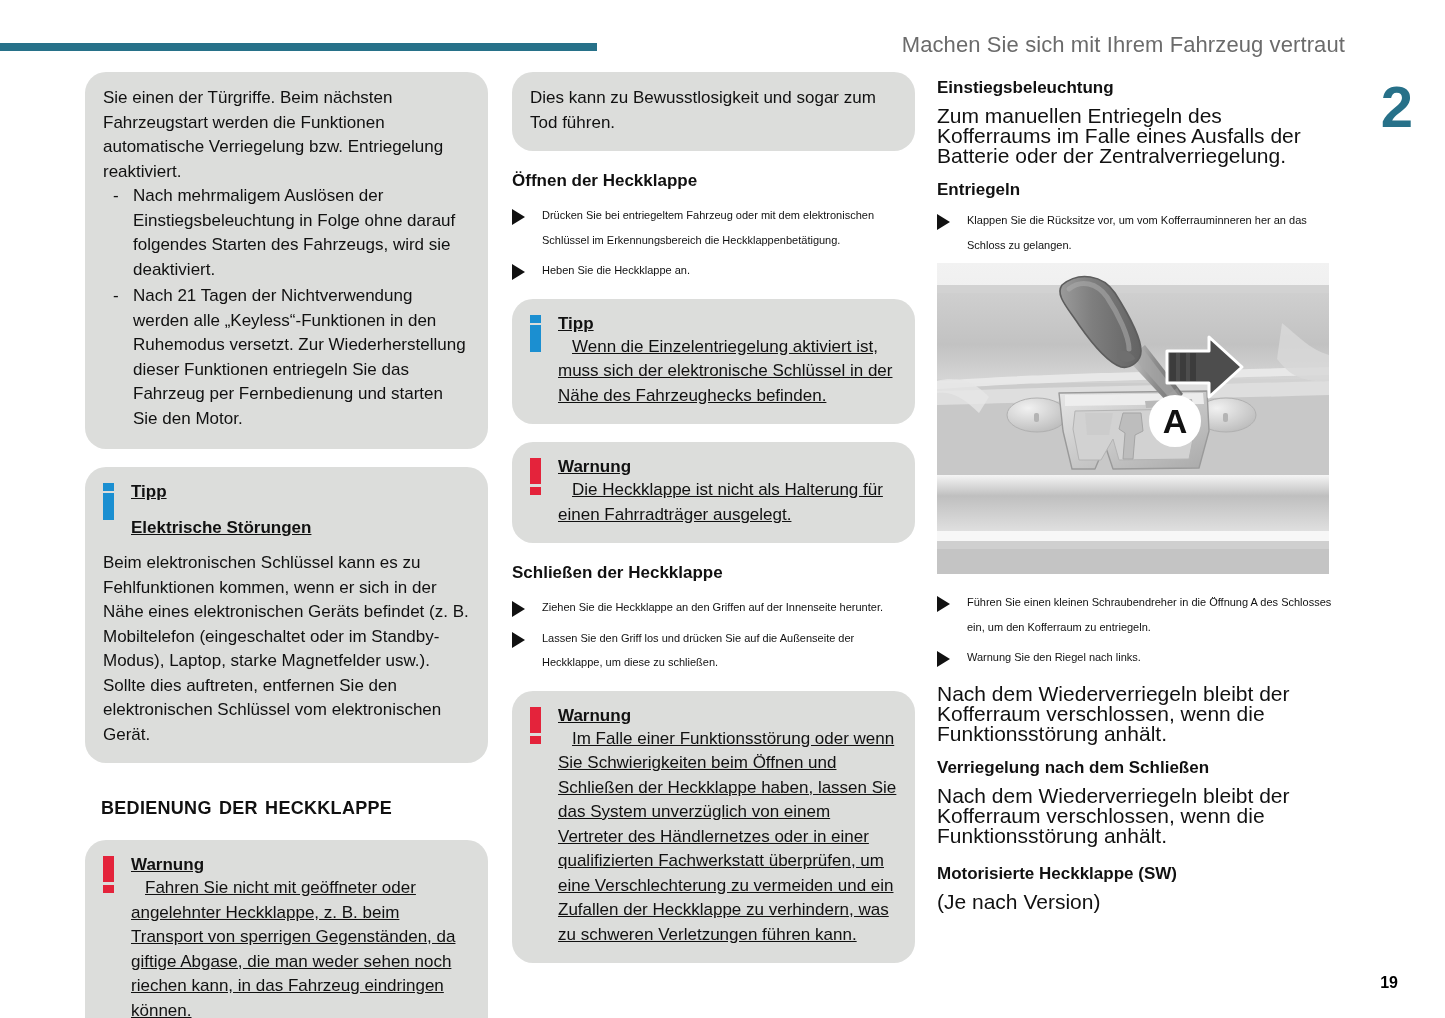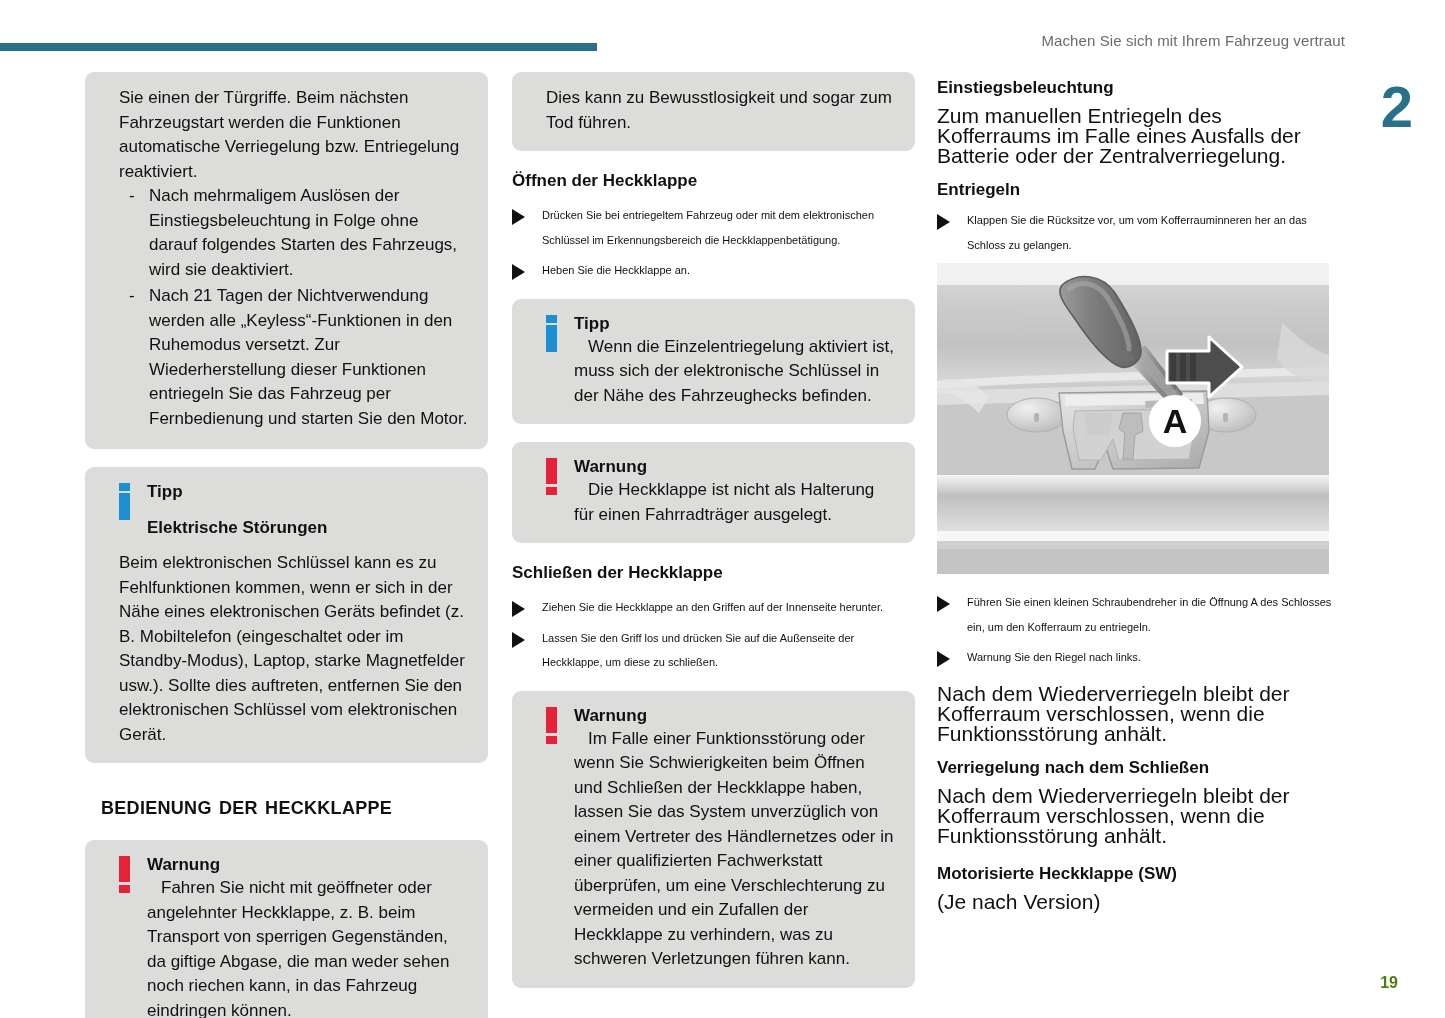--- a/index.html
+++ b/index.html
@@ -22,42 +22,42 @@
     left: 0;
     top: 43px;
     width: 597px;
     height: 8px;
     background: #277189;
   }
   #header-title {
     position: absolute;
     right: 100px;
     top: 32px;
-    font-size: 15px;
+    font-size: 22px;
     color: #6b6b6b;
     letter-spacing: 0.1px;
     white-space: nowrap;
   }
   #chapter-number {
     position: absolute;
     right: 33px;
     top: 78px;
     font-size: 58px;
     font-weight: bold;
     color: #277189;
     line-height: 1;
     letter-spacing: -1px;
   }
   #page-number {
     position: absolute;
     right: 47px;
     bottom: 26px;
     font-size: 16px;
     font-weight: bold;
-    color: #4d7c0f;
+    color: #000000;
   }
 
   
   .column {
     position: absolute;
     top: 72px;
     width: 403px;
   }
   #col-1 { left: 85px; }
   #col-2 { left: 512px; }
@@ -89,22 +89,22 @@
     text-transform: lowercase;
     line-height: 33px;
     letter-spacing: 0.3px;
     margin: 26px 0 18px 16px;
   }
   .section-title::first-letter { }
 
   
   .box {
     background: #dcdddb;
-    border-radius: 9px;
-    padding: 14px 18px 16px 34px;
+    border-radius: 21px;
+    padding: 14px 18px 16px 18px;
     margin-bottom: 18px;
     font-size: 17px;
     line-height: 24.5px;
   }
 
   .note-head {
     font-weight: bold;
     font-size: 17px;
     line-height: 22px;
   }
@@ -116,20 +116,21 @@
   }
   .note-body {
     font-size: 17px;
     line-height: 24.5px;
   }
 
   
   .note-with-icon {
     position: relative;
     padding-left: 28px;
+    text-decoration: underline;
   }
   .note-icon {
     position: absolute;
     left: 0;
     top: 2px;
     width: 13px;
   }
   .icon-info-dot {
     width: 11px;
     height: 8px;

